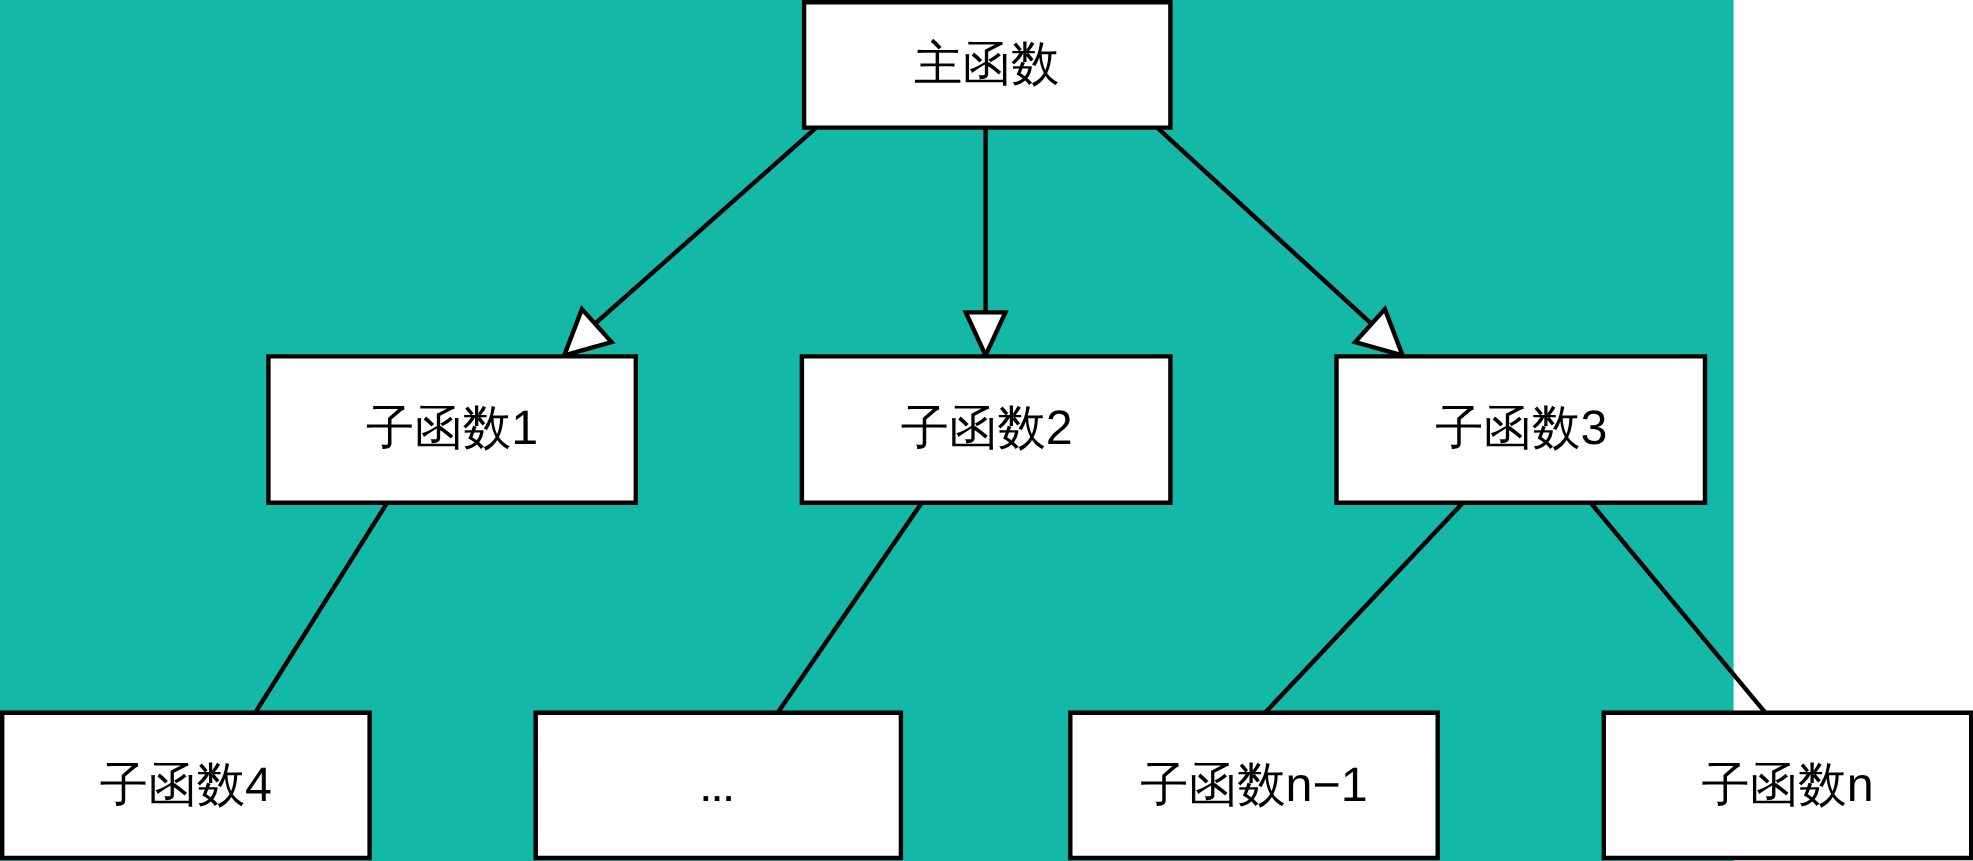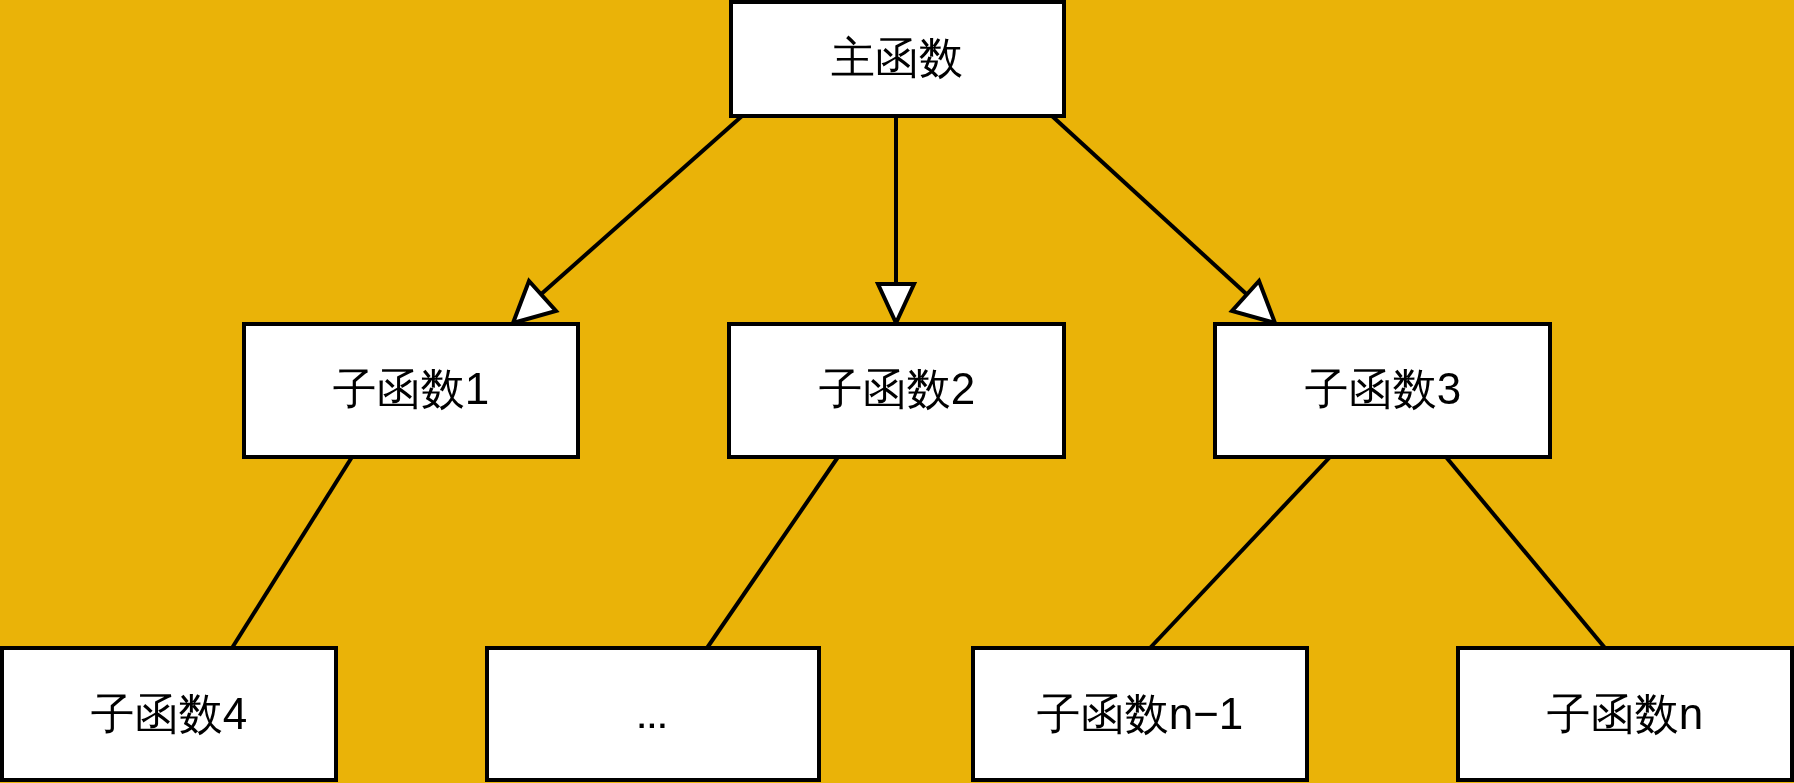--- a/index.html
+++ b/index.html
@@ -9,23 +9,23 @@
     background: #ffffff;
   }
   body {
     width: 1794px;
     height: 783px;
     overflow: hidden;
     font-family: "Liberation Sans", "DejaVu Sans", sans-serif;
   }
   #diagram-root {
     position: relative;
-    width: 1794px;
+    width: 1576px;
     height: 783px;
-    background: #eab308;
+    background: #14b8a6;
   }
   svg#diagram-canvas {
     position: absolute;
     top: 0;
     left: 0;
     width: 1794px;
     height: 783px;
     display: block;
   }
   .node-rect {

